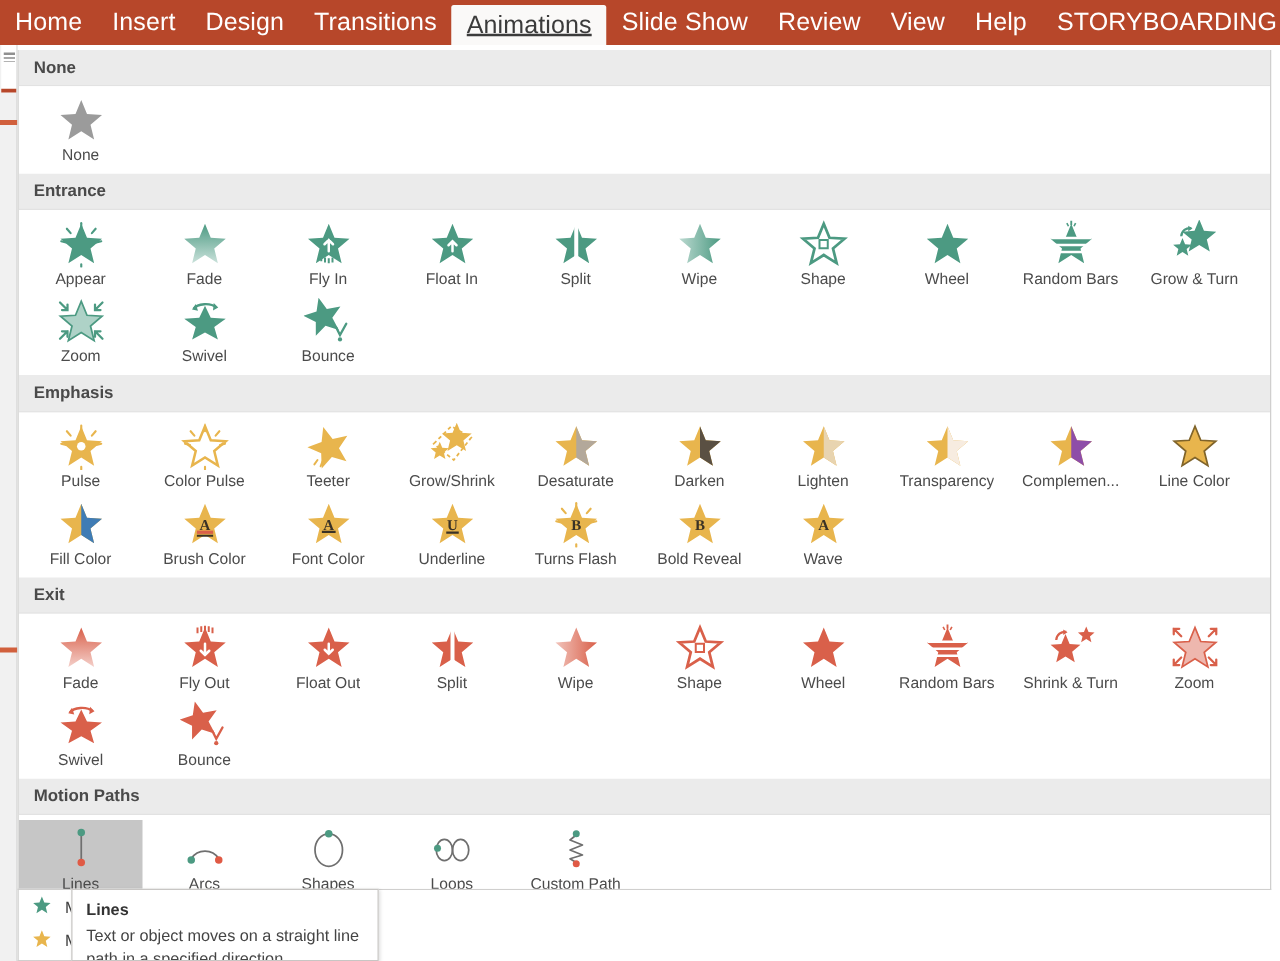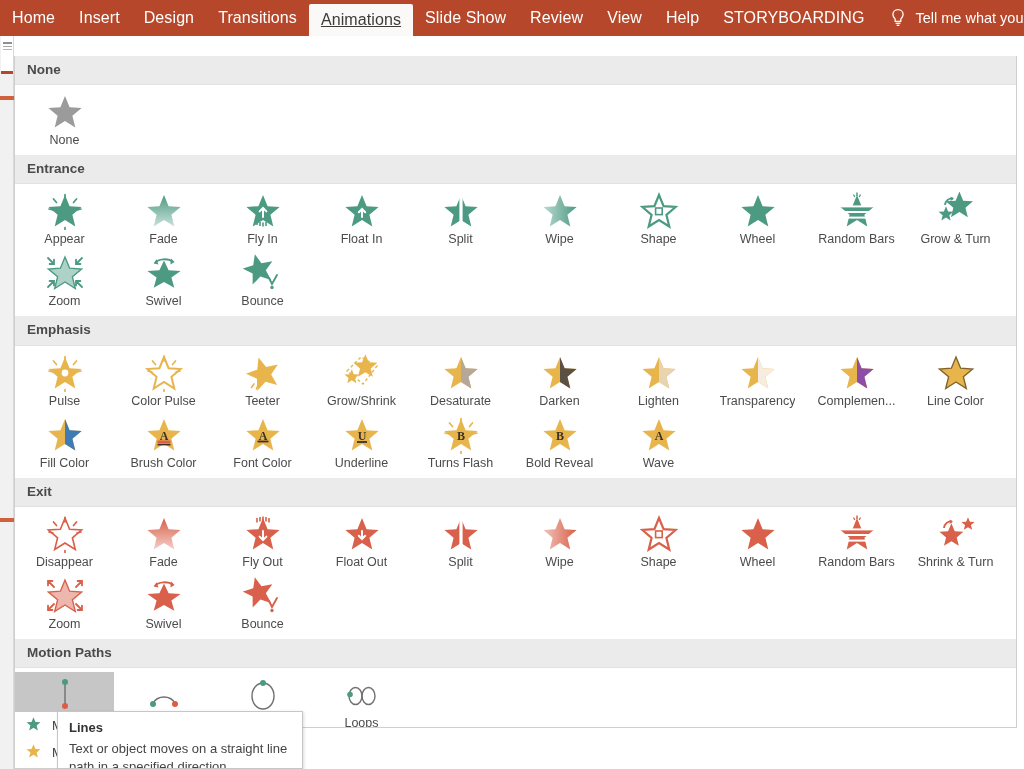--- a/index.html
+++ b/index.html
@@ -15,21 +15,21 @@
     position: absolute; top: 0; left: 0;
     width: 1024px; height: 36px;
     background: #b7472a;
     display: flex; align-items: stretch;
     overflow: hidden;
   }
   .ribbon-tab {
     display: flex; align-items: center;
     padding: 0 12px;
     color: #ffffff;
-    font-size: 16px;
+    font-size: 20px;
     white-space: nowrap;
     letter-spacing: .1px;
   }
   .ribbon-tab.active {
     background: #faf9f8;
     color: #3b3b3b;
     margin-top: 4px;
     border-radius: 2px 2px 0 0;
     text-decoration: underline;
   }
@@ -43,21 +43,20 @@
 
   
   #gallery {
     position: absolute;
     top: 40px; left: 14px;
     width: 1003px; height: 672px;
     background: #ffffff;
     border: 1px solid #d0cfce;
     border-top: none;
     overflow: hidden;
-    margin-top: 16px;
   }
   
   #left-strip {
     position: absolute; top: 36px; left: 0;
     width: 14px; height: 733px;
     background: #f1f1f1;
     border-right: 1px solid #d9d9d9;
   }
   #left-strip .doc-sliver {
     position: absolute; top: 0; left: 1px;
@@ -565,34 +564,20 @@
           </svg>
         </div>
         <div class="anim-label">Wave</div>
       </div>
     </div>
     <div class="section-header">Exit</div>
     <div class="section-body">
       <div class="anim-cell">
         <div class="anim-icon">
           <svg width="40" height="38" viewBox="0 0 40 38">
-            <path d="M20 3 L24.6 14.2 L36.6 15 L27.4 22.8 L30.3 34.5 L20 28 L9.7 34.5 L12.6 22.8 L3.4 15 L15.4 14.2 Z" fill="none" stroke="#d9604a" stroke-width="1.6"></path>
-            <line x1="20" y1="2.5" x2="20" y2="7" stroke="#d9604a" stroke-width="1.7" stroke-linecap="round"></line>
-            <line x1="8.5" y1="7" x2="11.5" y2="10.5" stroke="#d9604a" stroke-width="1.7" stroke-linecap="round"></line>
-            <line x1="31.5" y1="7" x2="28.5" y2="10.5" stroke="#d9604a" stroke-width="1.7" stroke-linecap="round"></line>
-            <line x1="4" y1="17" x2="8" y2="18" stroke="#d9604a" stroke-width="1.7" stroke-linecap="round"></line>
-            <line x1="36" y1="17" x2="32" y2="18" stroke="#d9604a" stroke-width="1.7" stroke-linecap="round"></line>
-            <line x1="20" y1="35.5" x2="20" y2="37.5" stroke="#d9604a" stroke-width="1.7" stroke-linecap="round"></line>
-          </svg>
-        </div>
-        <div class="anim-label">Disappear</div>
-      </div>
-      <div class="anim-cell">
-        <div class="anim-icon">
-          <svg width="40" height="38" viewBox="0 0 40 38">
             <defs>
               <linearGradient id="g2" x1="0" y1="1" x2="0" y2="0">
                 <stop offset="0" stop-color="#f4cfc9"></stop>
                 <stop offset="1" stop-color="#d9604a"></stop>
               </linearGradient>
             </defs>
             <path d="M20 3 L24.6 14.2 L36.6 15 L27.4 22.8 L30.3 34.5 L20 28 L9.7 34.5 L12.6 22.8 L3.4 15 L15.4 14.2 Z" fill="url(#g2)"></path>
           </svg>
         </div>
         <div class="anim-label">Fade</div>
@@ -760,20 +745,30 @@
       </div>
       <div class="anim-cell">
         <div class="anim-icon">
           <svg width="40" height="38" viewBox="0 0 40 38">
             <ellipse cx="13.5" cy="20" rx="6.5" ry="8.5" stroke="#6f6f6f" stroke-width="1.4" fill="none"></ellipse>
             <ellipse cx="26.5" cy="20" rx="6.5" ry="8.5" stroke="#6f6f6f" stroke-width="1.4" fill="none"></ellipse>
             <circle cx="8" cy="18.5" r="2.8" fill="#4c9a82"></circle>
           </svg>
         </div>
         <div class="anim-label">Loops</div>
+      </div>
+      <div class="anim-cell">
+        <div class="anim-icon">
+          <svg width="40" height="38" viewBox="0 0 40 38">
+            <path d="M20 8 L15 12 L25 16 L15 20 L25 24 L15 27 L20 30" stroke="#6f6f6f" stroke-width="1.4" fill="none" stroke-linejoin="round"></path>
+            <circle cx="20" cy="7" r="2.8" fill="#4c9a82"></circle>
+            <circle cx="20" cy="31" r="2.8" fill="#e05a45"></circle>
+          </svg>
+        </div>
+        <div class="anim-label">Custom Path</div>
       </div>
     </div>
   </div>
 
 <div id="menu-below">
     <div class="menu-item">
       <span><svg width="17" height="16" viewBox="0 0 40 38">
           <path d="M20 3 L24.6 14.2 L36.6 15 L27.4 22.8 L30.3 34.5 L20 28 L9.7 34.5 L12.6 22.8 L3.4 15 L15.4 14.2 Z" fill="#4c9a82"></path>
         </svg></span>
       <span>More Entrance Effects...</span>

